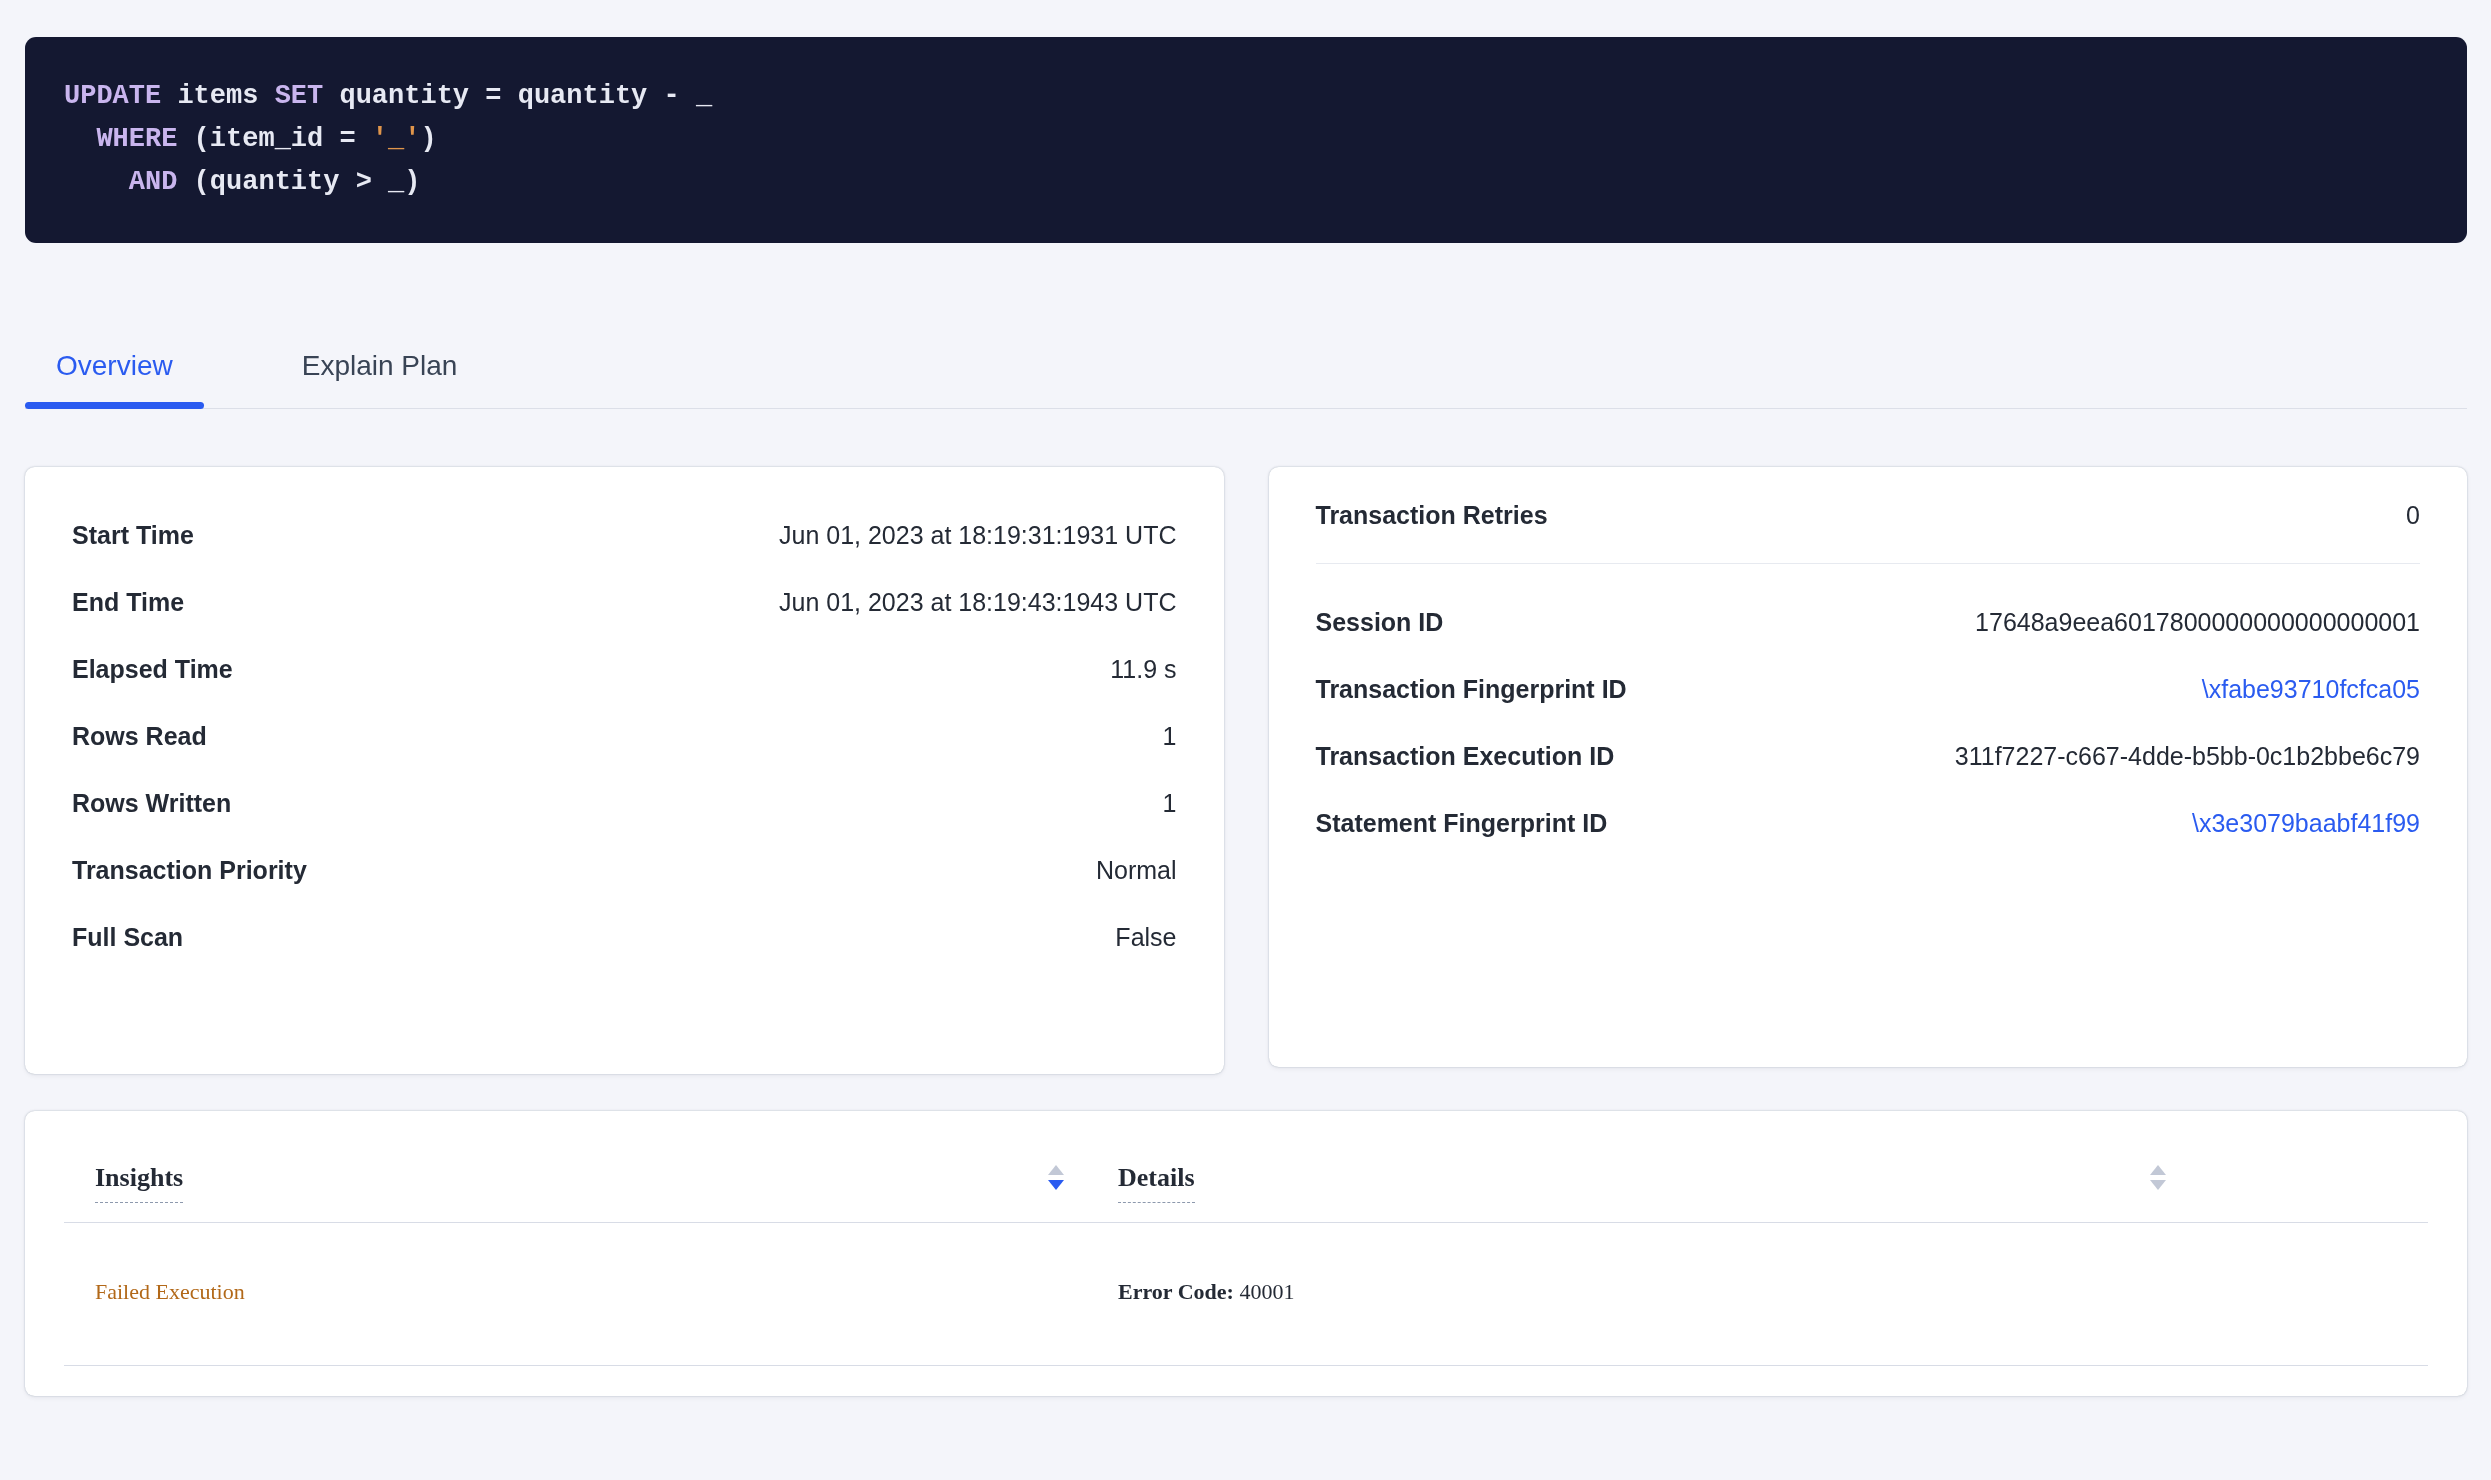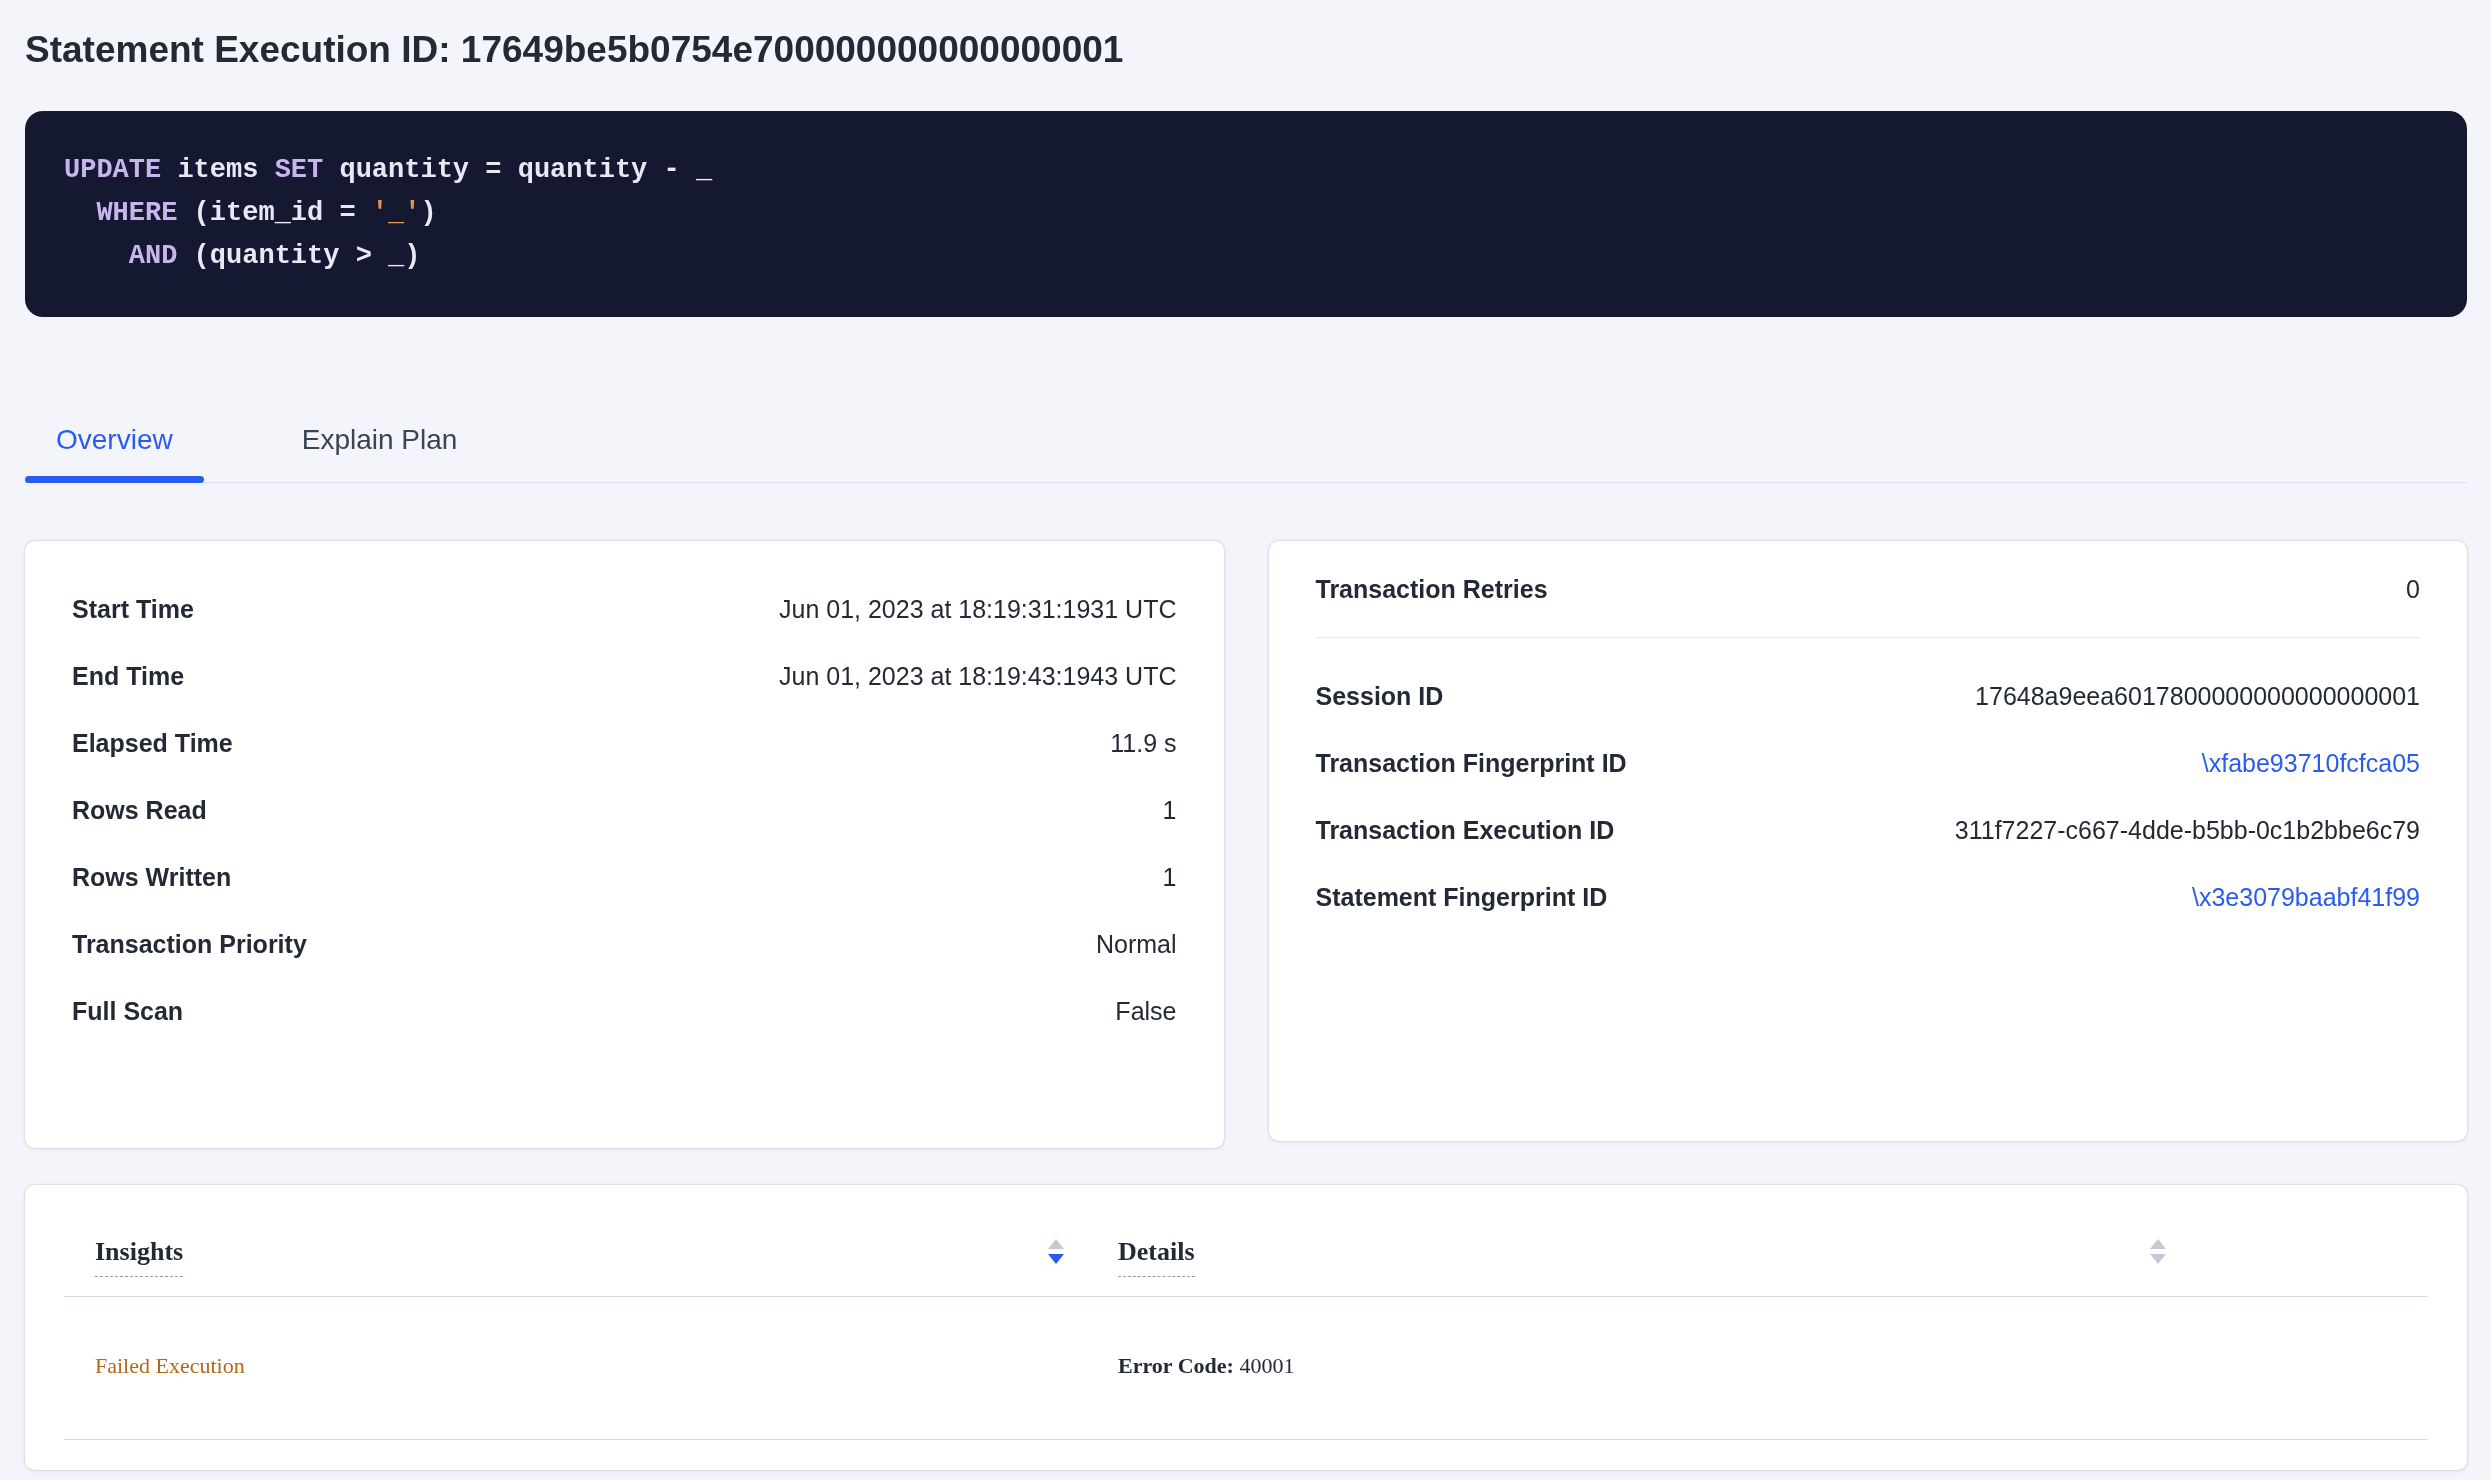--- a/index.html
+++ b/index.html
@@ -18,21 +18,21 @@
     margin: 0; padding: 25px 0 0;
     font-size: 37px; font-weight: 700; line-height: 49px;
     color: #242a35;
   }
 
   
   .sql-box {
     margin-top: 37px;
     height: 206px;
     background: #141831;
-    border-radius: 18px;
+    border-radius: 11px;
     padding: 38px 39px;
     font-family: "Liberation Mono", "DejaVu Sans Mono", monospace;
     font-weight: 700;
     font-size: 27px; line-height: 43px;
     color: #e7e9f3;
   }
   .sql-line { white-space: pre; }
   .sql-box .kw  { color: #c9b5ee; }
   .sql-box .str { color: #e0954b; }
 
@@ -123,21 +123,20 @@
   .td1 { width: 1054px; padding-left: 31px; padding-right: 54px; }
   .td1 .insight-text { color: #b26818; }
   .td2 { flex: 1; color: #242a35; }
   .td2 .b { font-weight: 700; }
 </style>
 </head>
 <body>
 
 <div class="container">
 
-  <h1 class="page-title">Statement Execution ID: 17649be5b0754e700000000000000001</h1>
 
   <div class="sql-box">
     <div class="sql-line"><span class="kw">UPDATE</span><span> items </span><span class="kw">SET</span><span> quantity = quantity - _</span></div>
     <div class="sql-line"><span>  </span><span class="kw">WHERE</span><span> (item_id = </span><span class="str">'_'</span><span>)</span></div>
     <div class="sql-line"><span>    </span><span class="kw">AND</span><span> (quantity &gt; _)</span></div>
   </div>
 
   <div class="tabs">
     <div class="tab active">Overview</div>
     <div class="tab">Explain Plan</div>

